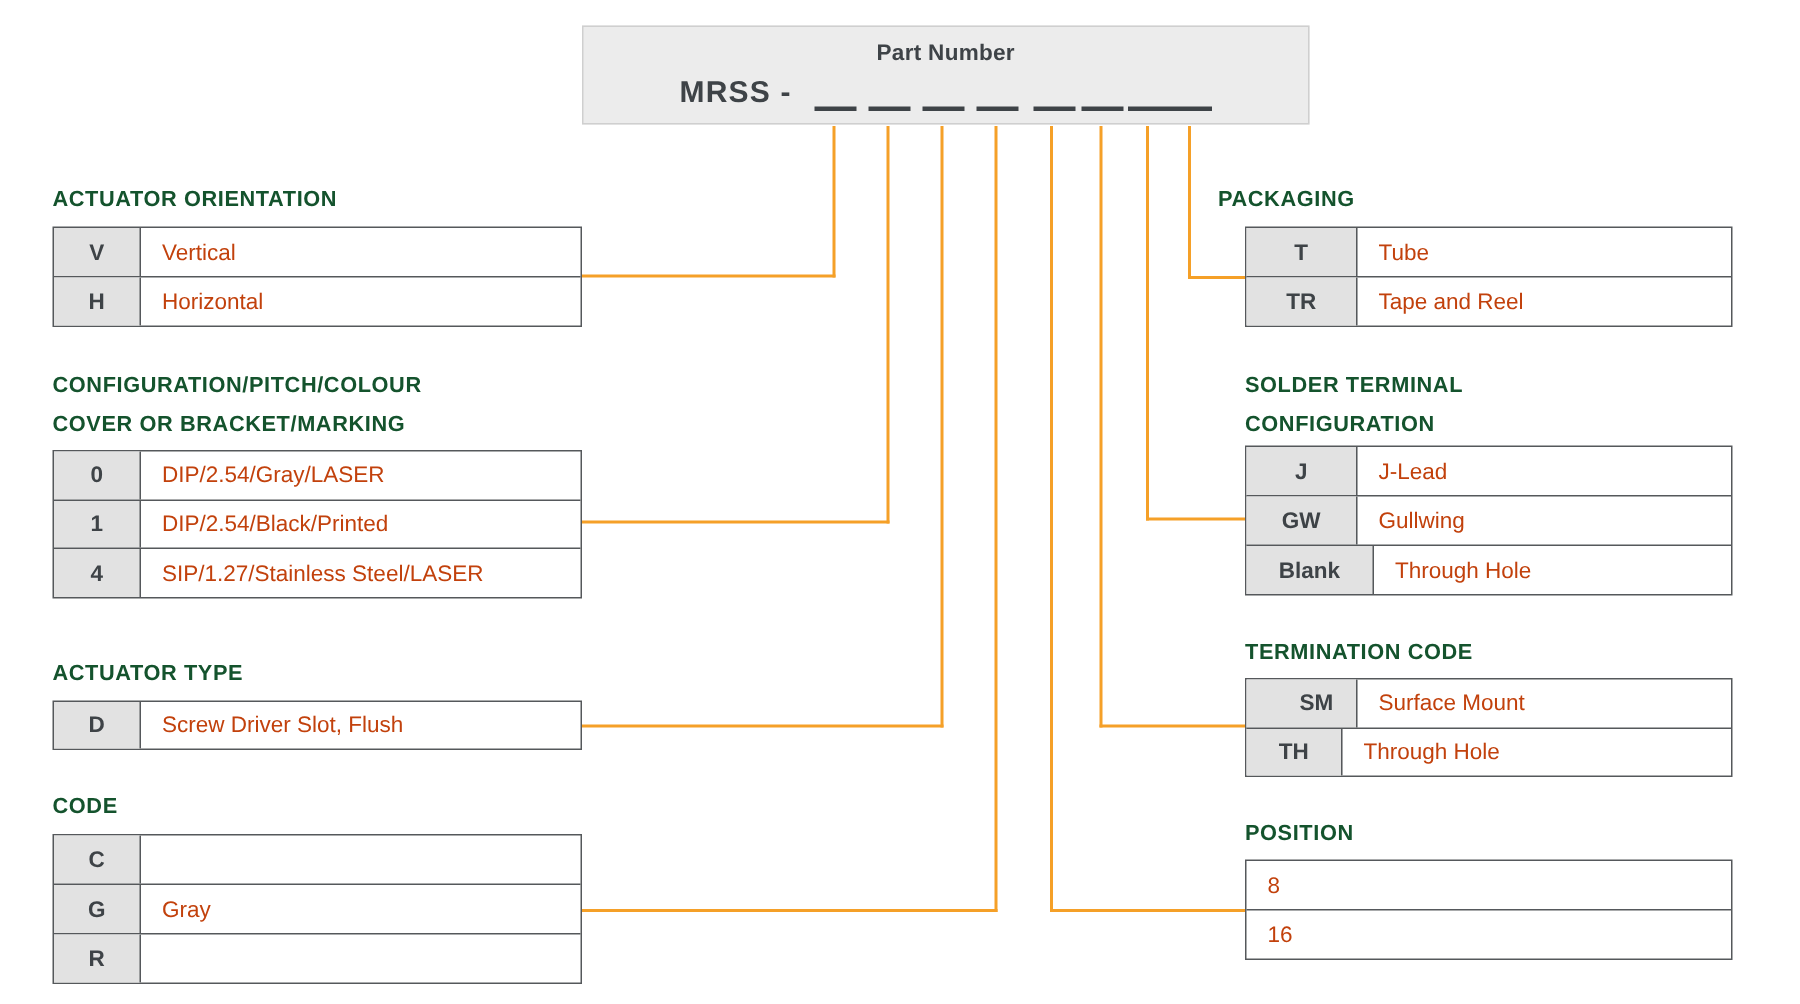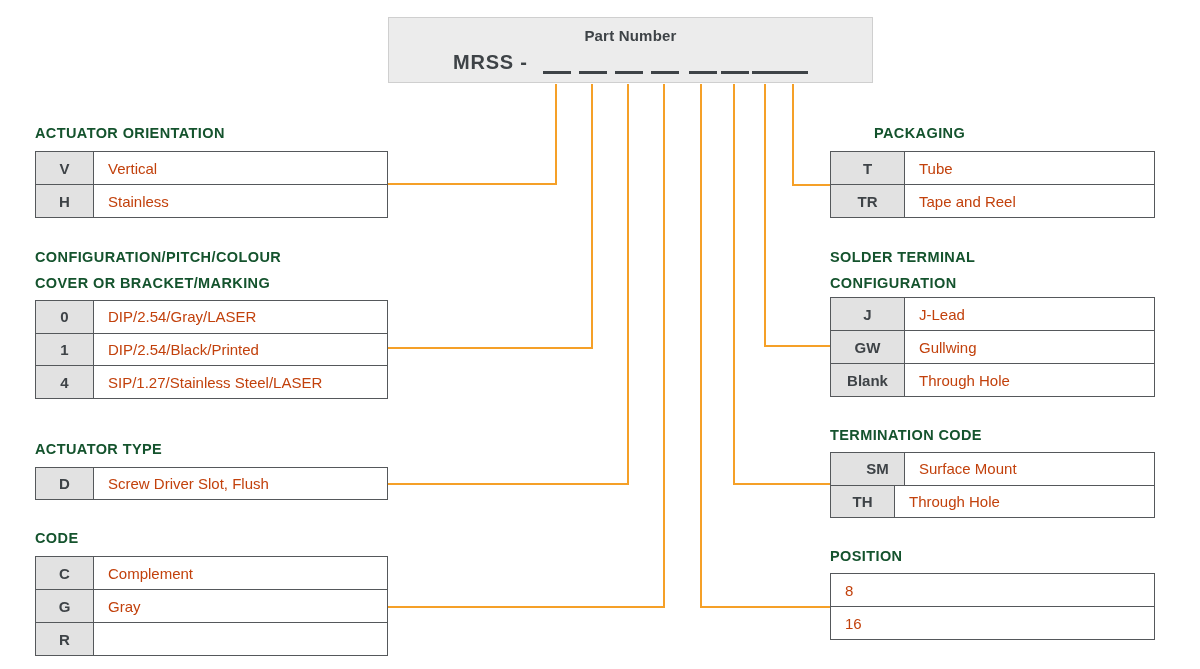--- a/index.html
+++ b/index.html
@@ -68,21 +68,21 @@
     </div>
   <div id="sections">
       <div class="section-title" style="left: 35px; top: 120px;">ACTUATOR ORIENTATION</div>
       <div class="tbl" style="left: 35px; top: 151px; width: 353px; height: 67px;">
         <div class="row">
           <div class="code" style="width: 58px;">V</div>
           <div class="val">Vertical</div>
         </div>
         <div class="row">
           <div class="code" style="width: 58px;">H</div>
-          <div class="val">Stainless</div>
+          <div class="val">Horizontal</div>
         </div>
       </div>
       <div class="section-title" style="left: 35px; top: 244px;">CONFIGURATION/PITCH/COLOUR</div>
       <div class="section-title" style="left: 35px; top: 270px;">COVER OR BRACKET/MARKING</div>
       <div class="tbl" style="left: 35px; top: 300px; width: 353px; height: 99px;">
         <div class="row">
           <div class="code" style="width: 58px;">0</div>
           <div class="val">DIP/2.54/Gray/LASER</div>
         </div>
         <div class="row">
@@ -98,31 +98,30 @@
       <div class="tbl" style="left: 35px; top: 467px; width: 353px; height: 33px;">
         <div class="row">
           <div class="code" style="width: 58px;">D</div>
           <div class="val">Screw Driver Slot, Flush</div>
         </div>
       </div>
       <div class="section-title" style="left: 35px; top: 525px;">CODE</div>
       <div class="tbl" style="left: 35px; top: 556px; width: 353px; height: 100px;">
         <div class="row">
           <div class="code" style="width: 58px;">C</div>
-          <div class="val">Complement</div>
         </div>
         <div class="row">
           <div class="code" style="width: 58px;">G</div>
           <div class="val">Gray</div>
         </div>
         <div class="row">
           <div class="code" style="width: 58px;">R</div>
         </div>
       </div>
-      <div class="section-title" style="left: 874px; top: 120px; text-align: center;">PACKAGING</div>
+      <div class="section-title" style="left: 812px; top: 120px; text-align: center;">PACKAGING</div>
       <div class="tbl" style="left: 830px; top: 151px; width: 325px; height: 67px;">
         <div class="row">
           <div class="code" style="width: 74px;">T</div>
           <div class="val">Tube</div>
         </div>
         <div class="row">
           <div class="code" style="width: 74px;">TR</div>
           <div class="val">Tape and Reel</div>
         </div>
       </div>
@@ -131,21 +130,21 @@
       <div class="tbl" style="left: 830px; top: 297px; width: 325px; height: 100px;">
         <div class="row">
           <div class="code" style="width: 74px;">J</div>
           <div class="val">J-Lead</div>
         </div>
         <div class="row">
           <div class="code" style="width: 74px;">GW</div>
           <div class="val">Gullwing</div>
         </div>
         <div class="row">
-          <div class="code" style="width: 74px;">Blank</div>
+          <div class="code" style="width: 85px;">Blank</div>
           <div class="val">Through Hole</div>
         </div>
       </div>
       <div class="section-title" style="left: 830px; top: 422px;">TERMINATION CODE</div>
       <div class="tbl" style="left: 830px; top: 452px; width: 325px; height: 66px;">
         <div class="row">
           <div class="code" style="width: 74px; padding-left: 20px;">SM</div>
           <div class="val">Surface Mount</div>
         </div>
         <div class="row">

